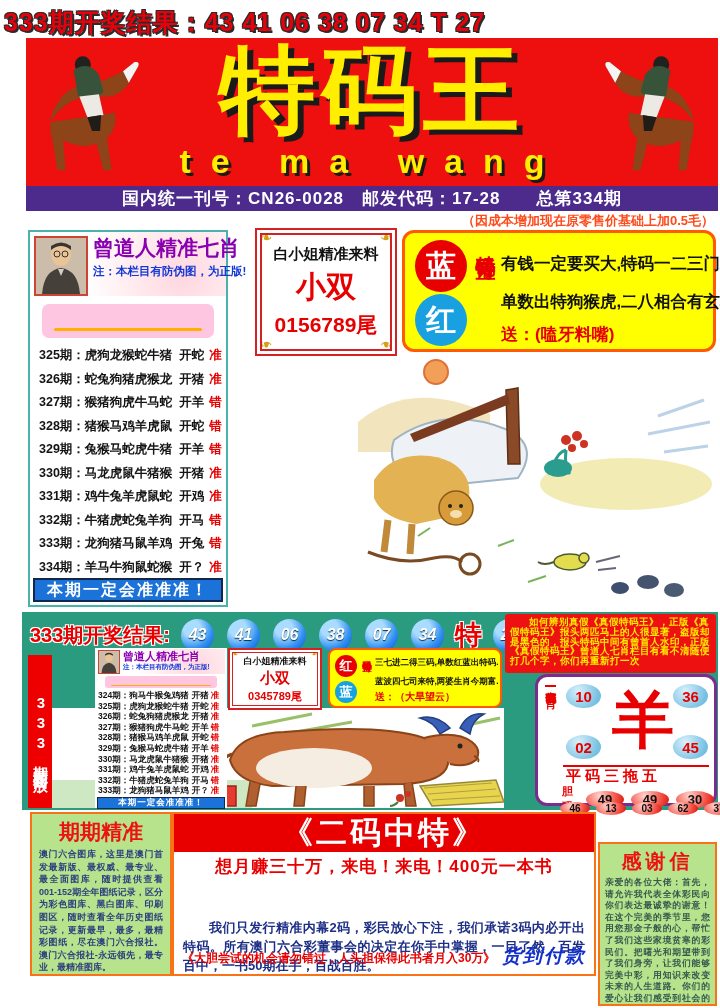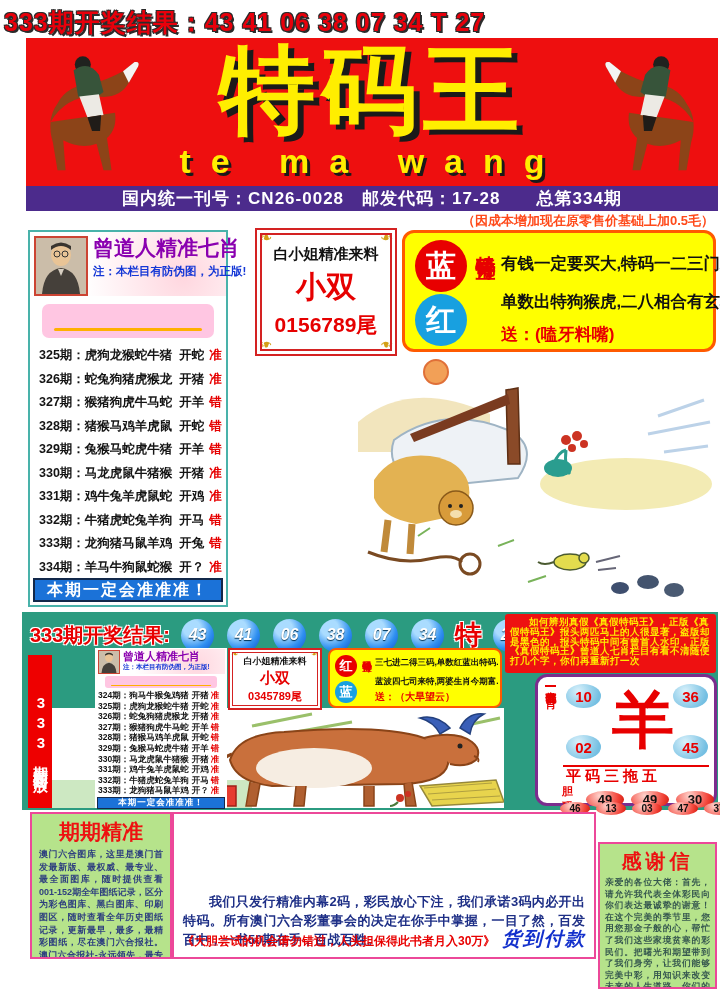--- a/index.html
+++ b/index.html
@@ -125,21 +125,21 @@
   .sb-ping{position:absolute;left:28px;top:90px;font-size:15px;font-weight:900;color:#e80000;letter-spacing:4px;white-space:nowrap;}
   .sb-danrow{position:absolute;left:12px;top:107px;display:flex;align-items:center;gap:5px;margin-left:12px;}
   .sb-danlabel{font-size:11px;font-weight:900;color:#e80000;}
   .redoval{border-radius:50%;display:flex;align-items:center;justify-content:center;color:#101010;font-weight:900;
            background:radial-gradient(circle at 35% 28%,#ffd2cc,#f2453a 68%,#cf1608);}
   .sb-danrow .redoval{width:38px;height:17px;font-size:13px;}
   .sb-extrarow{position:absolute;left:22px;top:125px;display:flex;gap:6px;}
   .sb-extrarow .redoval{width:30px;height:13px;font-size:10px;}
 
   
-  .bpanel{top:812px;height:147px;border:2px solid #ec4899;box-sizing:border-box;overflow:hidden;}
+  .bpanel{top:812px;height:164px;border:2px solid #f97316;box-sizing:border-box;overflow:hidden;}
   .bp-green{background:#b6e38b;}
   .bp-left{left:30px;width:142px;}
   .bp-right{left:598px;width:119px;margin-top:30px;}
   .bp-title{text-align:center;font-weight:900;color:#ee1111;}
   .bp-left .bp-title{font-size:21px;margin:4px 0 2px;}
   .bp-right .bp-title{font-size:20px;letter-spacing:4px;margin:4px 0 2px;}
   .bp-left .bp-body{padding:0 7px;font-size:9px;line-height:12.6px;font-weight:700;color:#2e3f7f;text-align:justify;}
   .bp-right .bp-body{padding:0 5px;font-size:8.8px;line-height:11.6px;font-weight:700;color:#36584f;text-align:justify;}
   .bp-mid{left:172px;width:424px;background:#fff;}
   .bm-head{display:flex;height:38px;}
@@ -483,33 +483,35 @@
       <span class="redoval">49</span>
           <span class="redoval">49</span>
           <span class="redoval">30</span>
         </span>
     </div>
     <div class="sb-extrarow">
 
     <span class="redoval">46</span>
         <span class="redoval">13</span>
         <span class="redoval">03</span>
-        <span class="redoval">47</span>
+        <span class="redoval">62</span>
         <span class="redoval">37</span>
       </div>
   </div>
 
   <div class="abs bpanel bp-green bp-left">
     <div class="bp-title">期期精准</div>
     <div class="bp-body">澳门六合图库，这里是澳门首发最新版、最权威、最专业、最全面图库，随时提供查看001-152期全年图纸记录，区分为彩色图库、黑白图库、印刷图区，随时查看全年历史图纸记录，更新最早，最多，最精彩图纸，尽在澳门六合报社。澳门六合报社-永远领先，最专业，最精准图库。</div>
   </div>
 
   <div class="abs bpanel bp-mid">
     <div class="bm-head">
-    </div>
+      <div class="bm-red">《二码中特》</div>
+    </div>
+    <div class="bm-slogan">想月赚三十万，来电！来电！400元一本书</div>
     <div class="bm-body">我们只发行精准内幕2码，彩民放心下注，我们承诺3码内必开出特码。所有澳门六合彩董事会的决定在你手中掌握，一目了然，百发百中，一书50期在手，百战百胜。</div>
     <div class="bm-foot">
       <span class="bm-note">《大胆尝试的机会请勿错过，人头担保得此书者月入30万》</span>
       <span class="bm-cod">货到付款</span>
     </div>
   </div>
 
   <div class="abs bpanel bp-green bp-right">
     <div class="bp-title">感谢信</div>
     <div class="bp-body">亲爱的各位大佬：首先，请允许我代表全体彩民向你们表达最诚挚的谢意！在这个完美的季节里，您用您那金子般的心，帮忙了我们这些家境贫寒的彩民们。把曙光和期望带到了我们身旁，让我们能够完美中彩，用知识来改变未来的人生道路。你们的爱心让我们感受到社会的温暖。你们的好彩免除了我们贫困的后顾之忧，让我们渴望新生活的心倍受感</div>

